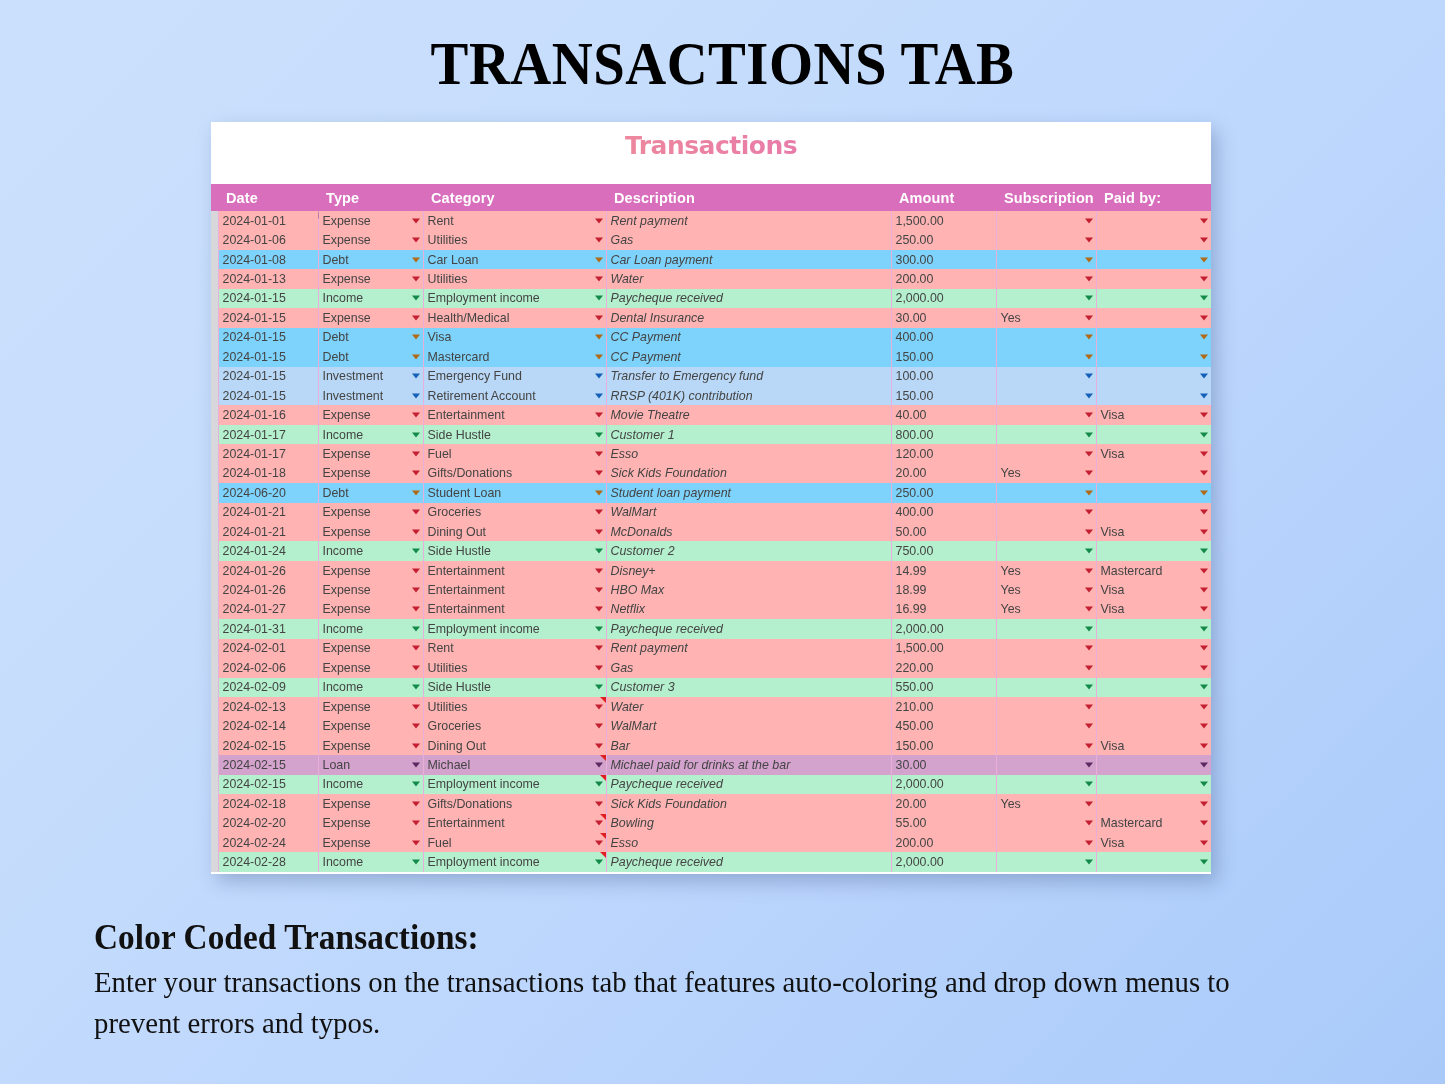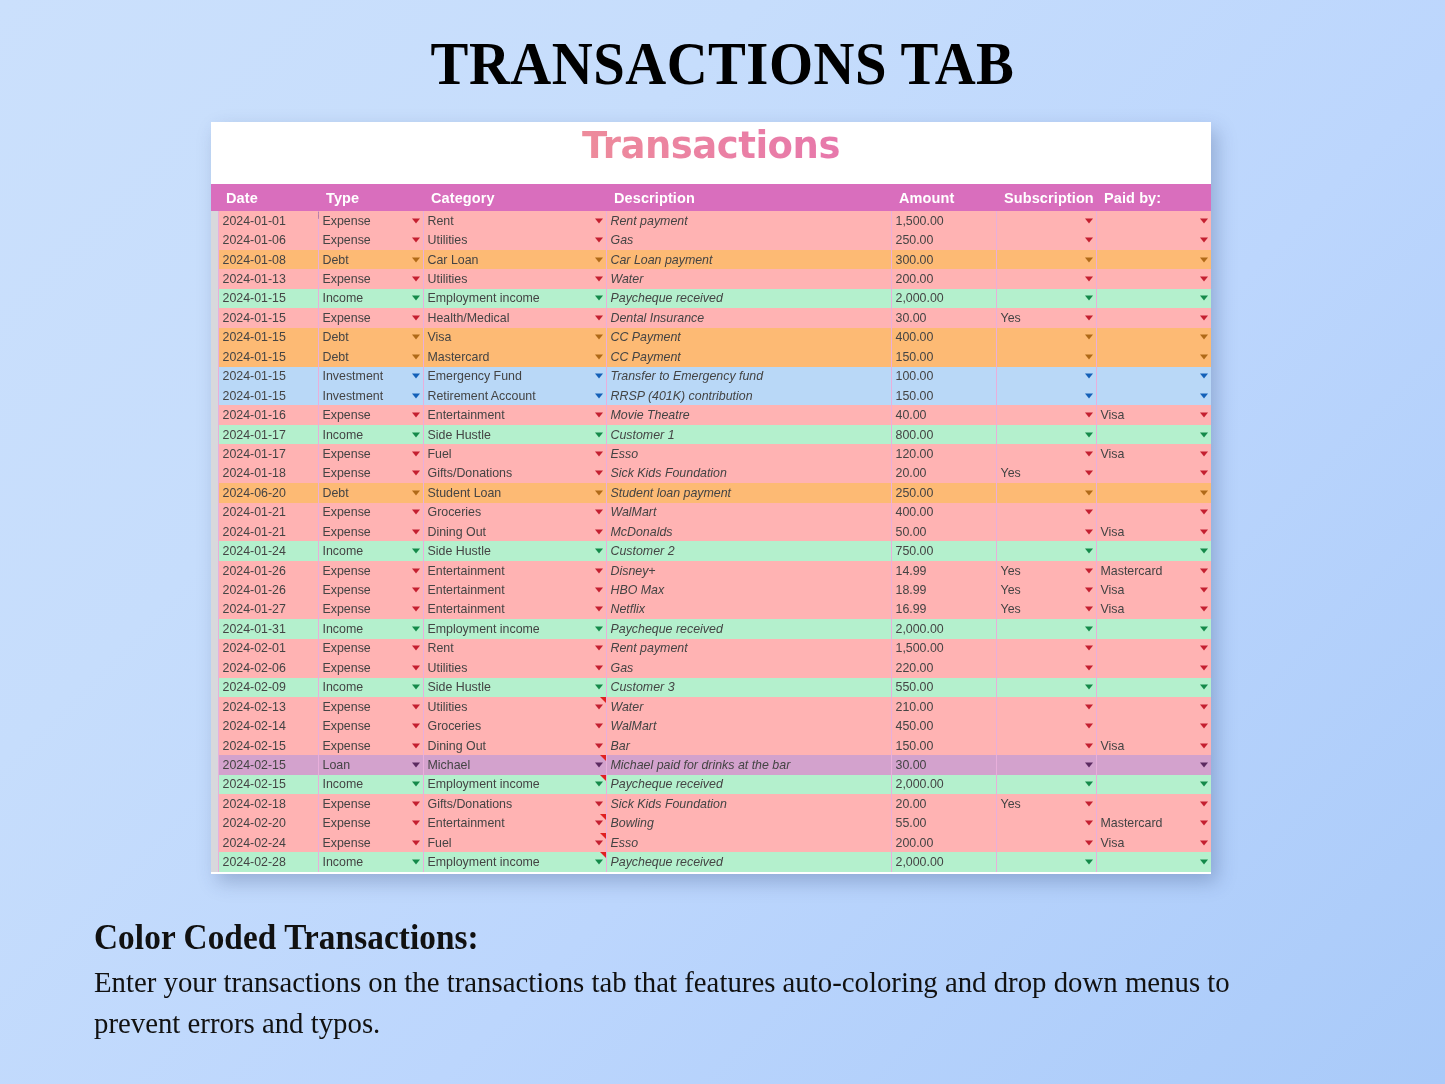--- a/index.html
+++ b/index.html
@@ -41,21 +41,21 @@
   }
 
   #sheet-title-row {
     height: 47px;
     position: relative;
   }
   #sheet-title {
     text-align: center;
     font-family: "DejaVu Sans", sans-serif;
     font-weight: bold;
-    font-size: 37px;
+    font-size: 25px;
     letter-spacing: -0.5px;
     line-height: 47px;
     background: linear-gradient(90deg, #f2a492 0%, #f09a8e 18%, #ec85a0 45%, #e573b0 70%, #df62b4 100%);
     -webkit-background-clip: text;
     background-clip: text;
     color: transparent;
     -webkit-text-fill-color: transparent;
   }
 
   #date-hint {
@@ -139,21 +139,21 @@
     position: absolute;
     right: 0; top: 0;
     width: 0; height: 0;
     border-top: 6px solid #e02020;
     border-left: 6px solid transparent;
   }
 
   
   tr.t-expense    td.body { background: #ffb3b3; }
   tr.t-expense    .caret  { color: #c41f30; }
-  tr.t-debt       td.body { background: #fdba74; }
+  tr.t-debt       td.body { background: #7dd3fc; }
   tr.t-debt       .caret  { color: #b06a18; }
   tr.t-income     td.body { background: #b4f0cd; }
   tr.t-income     .caret  { color: #148a4a; }
   tr.t-investment td.body { background: #b9d8f7; }
   tr.t-investment .caret  { color: #1460b8; }
   tr.t-loan       td.body { background: #d3a2cd; }
   tr.t-loan       .caret  { color: #5b2a60; }
 
   
   col.w-gutter { width: 7px; }

